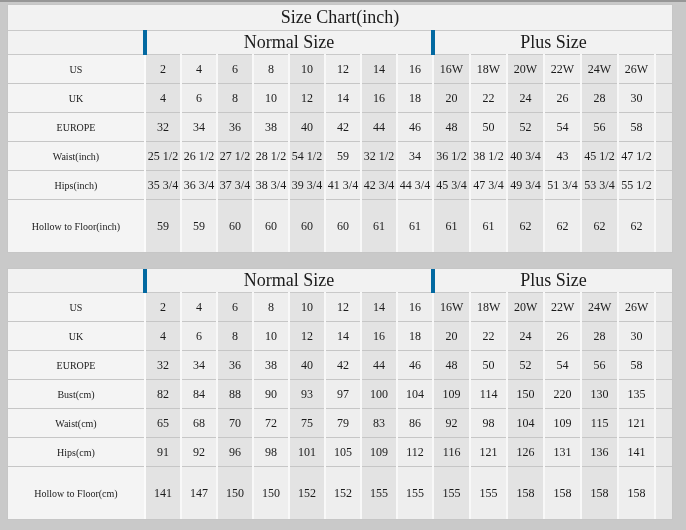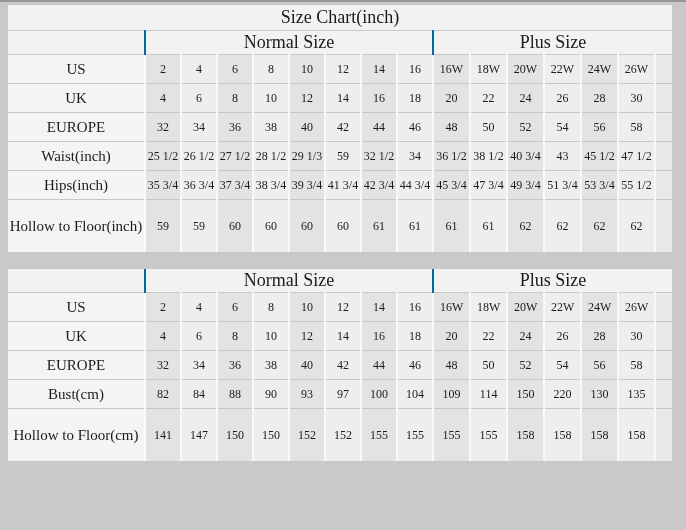--- a/index.html
+++ b/index.html
@@ -46,30 +46,30 @@
     background:var(--table-bg,#f2f2f2);
     border-bottom:1px solid #c9c9c9;
   }
   tr.ghead-row td{
     height:23px;
     font-size:18px;
     background:var(--table-bg,#f2f2f2);
     border-bottom:1px solid #c9c9c9;
   }
   tr.ghead-row td.ghead{
-    border-left:2px solid #0369a1;
+    border-left:4px solid #0369a1;
   }
   tbody tr td{
     height:28px;
     border-top:1px solid #c6c6c6;
   }
   tbody tr.tall td{height:52px;}
   td.rowlabel{
     background:var(--label-bg,#f4f4f4);
-    font-size:15px;
+    font-size:10px;
     margin-top:41px;
   }
   td.val{
     font-size:12px;
     border-left:2px solid #f8f8f8;
   }
   td.val.firstval{border-left:2px solid #fbfbfb;}
   td.val.shade-a{background:var(--cell-a,#e3e3e3);}
   td.val.shade-b{background:var(--cell-b,#eeeeee);}
   td.filler{
@@ -166,21 +166,21 @@
             <td class="val shade-a">56</td>
             <td class="val shade-b">58</td>
             <td class="filler"></td>
           </tr>
           <tr>
             <td class="rowlabel">Waist(inch)</td>
             <td class="val shade-a firstval">25 1/2</td>
             <td class="val shade-b">26 1/2</td>
             <td class="val shade-a">27 1/2</td>
             <td class="val shade-b">28 1/2</td>
-            <td class="val shade-a">29 1/3</td>
+            <td class="val shade-a">54 1/2</td>
             <td class="val shade-b">59</td>
             <td class="val shade-a">32 1/2</td>
             <td class="val shade-b">34</td>
             <td class="val shade-a">36 1/2</td>
             <td class="val shade-b">38 1/2</td>
             <td class="val shade-a">40 3/4</td>
             <td class="val shade-b">43</td>
             <td class="val shade-a">45 1/2</td>
             <td class="val shade-b">47 1/2</td>
             <td class="filler"></td>
@@ -318,20 +318,56 @@
             <td class="val shade-a">100</td>
             <td class="val shade-b">104</td>
             <td class="val shade-a">109</td>
             <td class="val shade-b">114</td>
             <td class="val shade-a">150</td>
             <td class="val shade-b">220</td>
             <td class="val shade-a">130</td>
             <td class="val shade-b">135</td>
             <td class="filler"></td>
           </tr>
+          <tr>
+            <td class="rowlabel">Waist(cm)</td>
+            <td class="val shade-a firstval">65</td>
+            <td class="val shade-b">68</td>
+            <td class="val shade-a">70</td>
+            <td class="val shade-b">72</td>
+            <td class="val shade-a">75</td>
+            <td class="val shade-b">79</td>
+            <td class="val shade-a">83</td>
+            <td class="val shade-b">86</td>
+            <td class="val shade-a">92</td>
+            <td class="val shade-b">98</td>
+            <td class="val shade-a">104</td>
+            <td class="val shade-b">109</td>
+            <td class="val shade-a">115</td>
+            <td class="val shade-b">121</td>
+            <td class="filler"></td>
+          </tr>
+          <tr>
+            <td class="rowlabel">Hips(cm)</td>
+            <td class="val shade-a firstval">91</td>
+            <td class="val shade-b">92</td>
+            <td class="val shade-a">96</td>
+            <td class="val shade-b">98</td>
+            <td class="val shade-a">101</td>
+            <td class="val shade-b">105</td>
+            <td class="val shade-a">109</td>
+            <td class="val shade-b">112</td>
+            <td class="val shade-a">116</td>
+            <td class="val shade-b">121</td>
+            <td class="val shade-a">126</td>
+            <td class="val shade-b">131</td>
+            <td class="val shade-a">136</td>
+            <td class="val shade-b">141</td>
+            <td class="filler"></td>
+          </tr>
           <tr class="tall">
             <td class="rowlabel">Hollow to Floor(cm)</td>
             <td class="val shade-a firstval">141</td>
             <td class="val shade-b">147</td>
             <td class="val shade-a">150</td>
             <td class="val shade-b">150</td>
             <td class="val shade-a">152</td>
             <td class="val shade-b">152</td>
             <td class="val shade-a">155</td>
             <td class="val shade-b">155</td>

